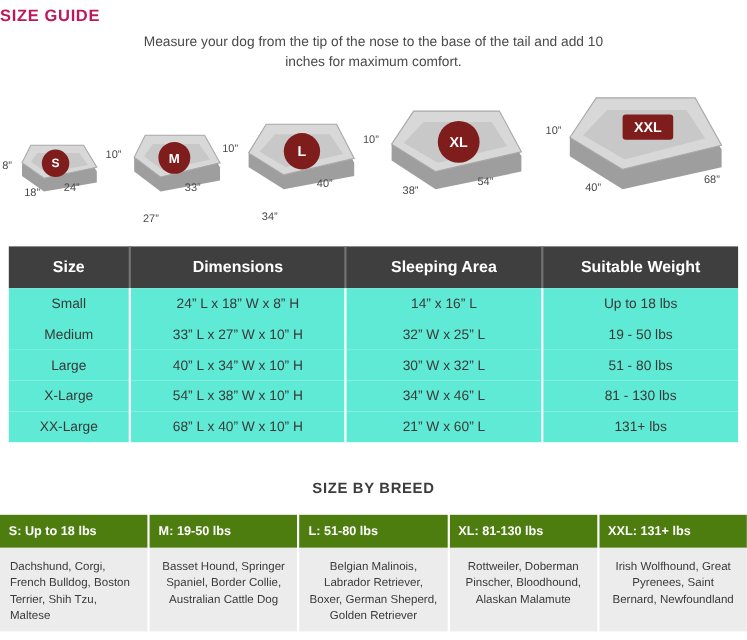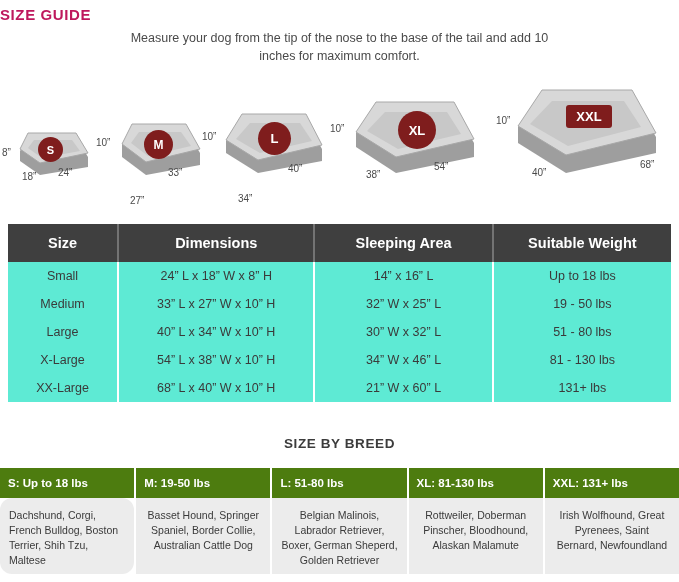--- a/index.html
+++ b/index.html
@@ -134,21 +134,21 @@
     line-height: 15px;
     color: #3a3a3a;
     padding: 10px 9px 14px 9px;
     height: 76px;
     box-sizing: border-box;
   }
   .breed-col.b2 .breed-body,
   .breed-col.b3 .breed-body,
   .breed-col.b4 .breed-body,
   .breed-col.b5 .breed-body { text-align: center; }
-  .breed-col.b1 .breed-body { text-align: left; border-radius: 12px; }
+  .breed-col.b1 .breed-body { text-align: left; }
 </style>
 </head>
 <body>
 
 <div class="page">
 
   <div class="title">SIZE GUIDE</div>
   <div class="subtitle">Measure your dog from the tip of the nose to the base of the tail and add 10 inches for maximum comfort.</div>
 
   <div class="beds">

